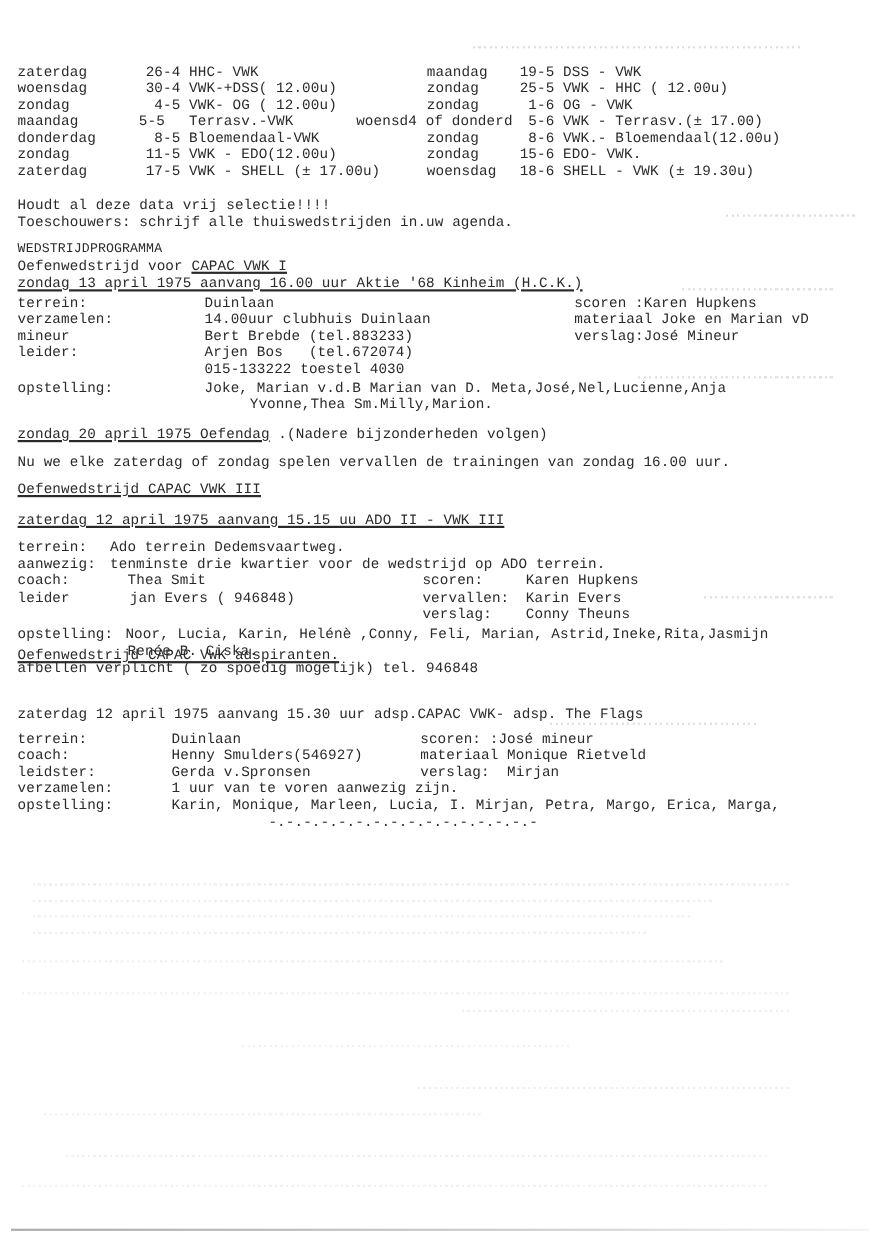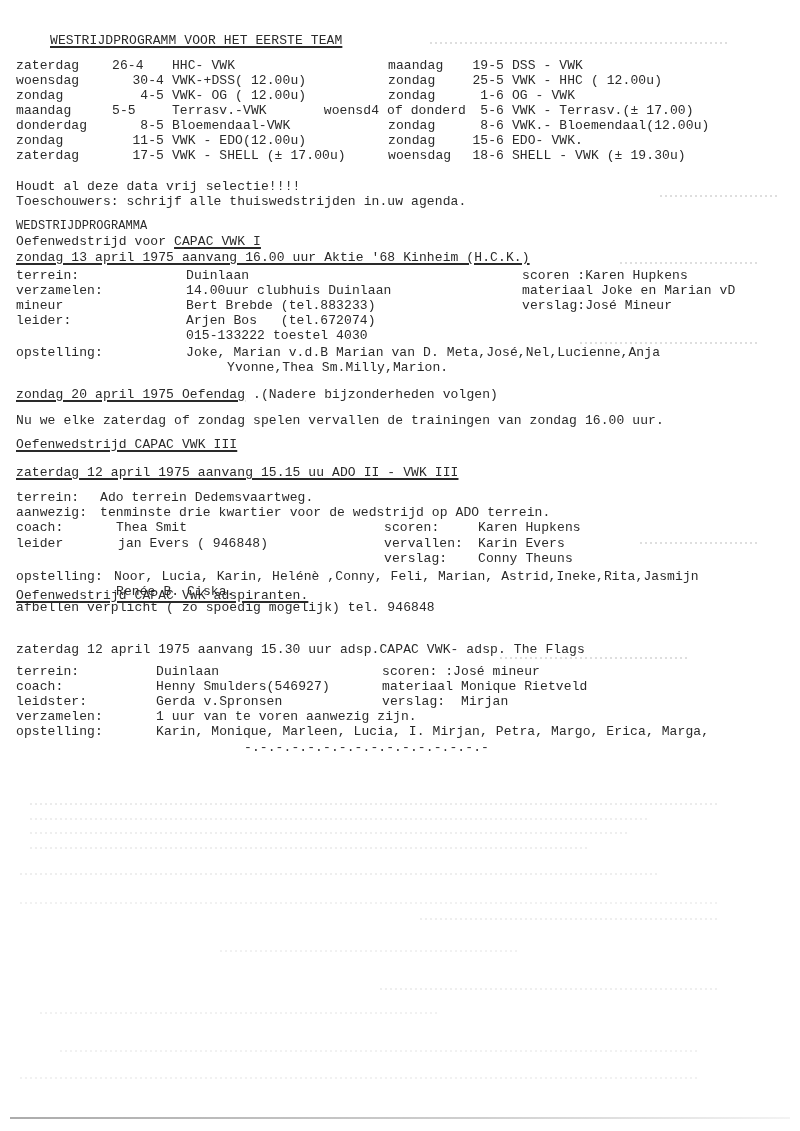--- a/index.html
+++ b/index.html
@@ -13,27 +13,26 @@
     .u { text-decoration: underline; text-underline-offset: 2px; text-decoration-thickness: 1.5px; }
     .small { font-size: 12px; text-align: center; }
     .noise { position: absolute; background: repeating-linear-gradient(90deg, #c8c8c8 0 2px, transparent 2px 5px); height: 2px; opacity: 0.6; }
     .edge { position: absolute; left: 10px; right: 10px; bottom: 12px; height: 2px; background: linear-gradient(90deg,#888,#bbb 60%,#eee); opacity: .7; }
   </style>
 </head>
 <body>
 
 <div class="page">
 
-  <div class="ln u" style="left:50px;top:34px;">WESTRIJDPROGRAMM VOOR HET EERSTE TEAM</div>
 
   <div>
-    <div class="ln" style="left:16px;top:59px;"><span style="display:inline-block;width:96px">zaterdag</span><span style="display:inline-block;width:52px;text-align:left">26-4</span> <span>HHC- VWK</span></div>
+    <div class="ln" style="left:16px;top:59px;"><span style="display:inline-block;width:96px">zaterdag</span><span style="display:inline-block;width:52px;text-align:right">26-4</span> <span>HHC- VWK</span></div>
     <div class="ln" style="left:16px;top:74px;"><span style="display:inline-block;width:96px">woensdag</span><span style="display:inline-block;width:52px;text-align:right">30-4</span> <span>VWK-+DSS( 12.00u)</span></div>
     <div class="ln" style="left:16px;top:89px;"><span style="display:inline-block;width:96px">zondag</span><span style="display:inline-block;width:52px;text-align:right">4-5</span> <span>VWK- OG ( 12.00u)</span></div>
-    <div class="ln" style="left:16px;top:104px;"><span style="display:inline-block;width:96px">maandag</span><span style="display:inline-block;width:52px;text-align:left">5-5</span> <span>Terrasv.-VWK</span></div>
+    <div class="ln" style="left:16px;top:104px;"><span style="display:inline-block;width:96px">maandag</span><span style="display:inline-block;width:52px;text-align:center">5-5</span> <span>Terrasv.-VWK</span></div>
     <div class="ln" style="left:16px;top:119px;"><span style="display:inline-block;width:96px">donderdag</span><span style="display:inline-block;width:52px;text-align:right">8-5</span> <span>Bloemendaal-VWK</span></div>
     <div class="ln" style="left:16px;top:134px;"><span style="display:inline-block;width:96px">zondag</span><span style="display:inline-block;width:52px;text-align:right">11-5</span> <span>VWK - EDO(12.00u)</span></div>
     <div class="ln" style="left:16px;top:149px;"><span style="display:inline-block;width:96px">zaterdag</span><span style="display:inline-block;width:52px;text-align:right">17-5</span> <span>VWK - SHELL (± 17.00u)</span></div>
   </div>
 
   <div>
     <div class="ln" style="left:388px;top:59px;"><span style="display:inline-block;width:78px">maandag</span><span style="display:inline-block;width:38px;text-align:right">19-5</span> <span>DSS - VWK</span></div>
     <div class="ln" style="left:388px;top:74px;"><span style="display:inline-block;width:78px">zondag</span><span style="display:inline-block;width:38px;text-align:right">25-5</span> <span>VWK - HHC ( 12.00u)</span></div>
     <div class="ln" style="left:388px;top:89px;"><span style="display:inline-block;width:78px">zondag</span><span style="display:inline-block;width:38px;text-align:right">1-6</span> <span>OG - VWK</span></div>
     <div class="ln" style="left:318px;top:104px;"><span style="display:inline-block;width:148px;text-align:right">woensd4 of donderd</span><span style="display:inline-block;width:38px;text-align:right">5-6</span> <span>VWK - Terrasv.(± 17.00)</span></div>

